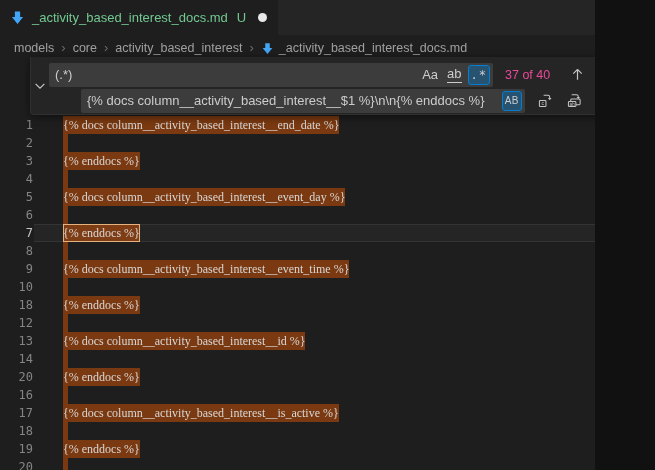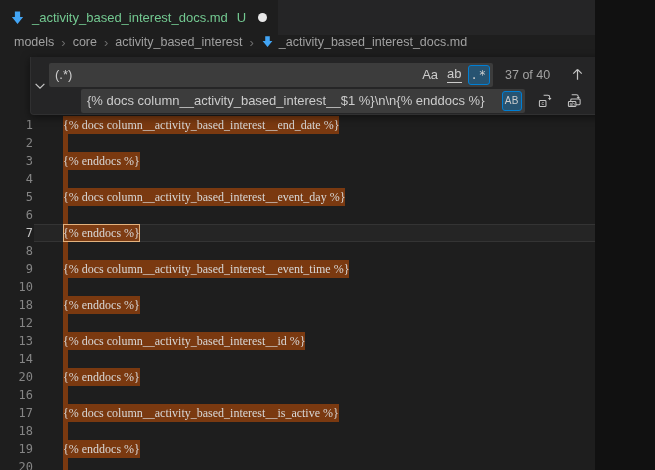--- a/index.html
+++ b/index.html
@@ -21,21 +21,21 @@
   .tab-label { font-size:13px; color:var(--untracked-green,#73c991); margin-left:7px; white-space:nowrap; }
   .tab-git { font-size:13px; color:var(--untracked-green,#73c991); margin-left:9px; }
   .tab-dot { width:9px; height:9px; border-radius:50%; background:#e8e8e8; margin-left:12px; }
 
   .file-icon { display:inline-flex; width:15px; height:15px; flex:none; }
   .file-icon svg { width:100%; height:100%; }
 
   
   .breadcrumb {
     position:absolute; left:0; top:35px; width:655px; height:20px;
-    display:flex; align-items:flex-start; padding-left:14px;
+    display:flex; align-items:flex-end; padding-left:14px;
     font-size:12.5px; color:#a0a0a0; background:var(--editor-bg,#1e1e1e);
   }
   .crumb { cursor:pointer; white-space:nowrap; }
   .crumb-sep { color:#6d6d6d; margin:0 7px; font-size:13px; }
   .breadcrumb .file-icon { width:13px; height:13px; margin-right:5px; }
 
   
   .code-area { position:absolute; left:0; top:116px; width:655px; }
   .line-row {
     position:relative; height:18px; display:flex;
@@ -84,21 +84,21 @@
   .opt-btn {
     min-width:20px; height:20px; padding:0 2px; border-radius:3px;
     display:flex; align-items:center; justify-content:center;
     font-size:13px; color:#cccccc; cursor:pointer; border:1px solid transparent;
   }
   .opt-btn.active { background:var(--option-active-bg,rgba(0,127,212,0.35)); border-color:var(--option-active-border,#007fd4); }
   .opt-whole-word span { border-bottom:1px solid #cccccc; padding-bottom:1px; }
   .opt-regex { font-family:"DejaVu Sans Mono",monospace; font-size:12px; letter-spacing:1px; }
   .opt-preserve { font-size:10px; letter-spacing:0.5px; }
 
-  .fw-count { margin-left:12px; font-size:12.5px; color:#a3a3a3; white-space:nowrap; min-width:62px; }
+  .fw-count { margin-left:12px; font-size:12.5px; color:#ec4899; white-space:nowrap; min-width:62px; }
   .fw-actions { margin-left:auto; display:flex; align-items:center; gap:5px; }
   .icon-btn {
     width:21px; height:21px; border-radius:3px; color:#c5c5c5;
     display:flex; align-items:center; justify-content:center; cursor:pointer;
     font-size:14px;
   }
   .icon-btn svg { width:15px; height:15px; }
   .replace-actions { margin-left:10px; display:flex; align-items:center; gap:8px; }
 </style>
 </head>

